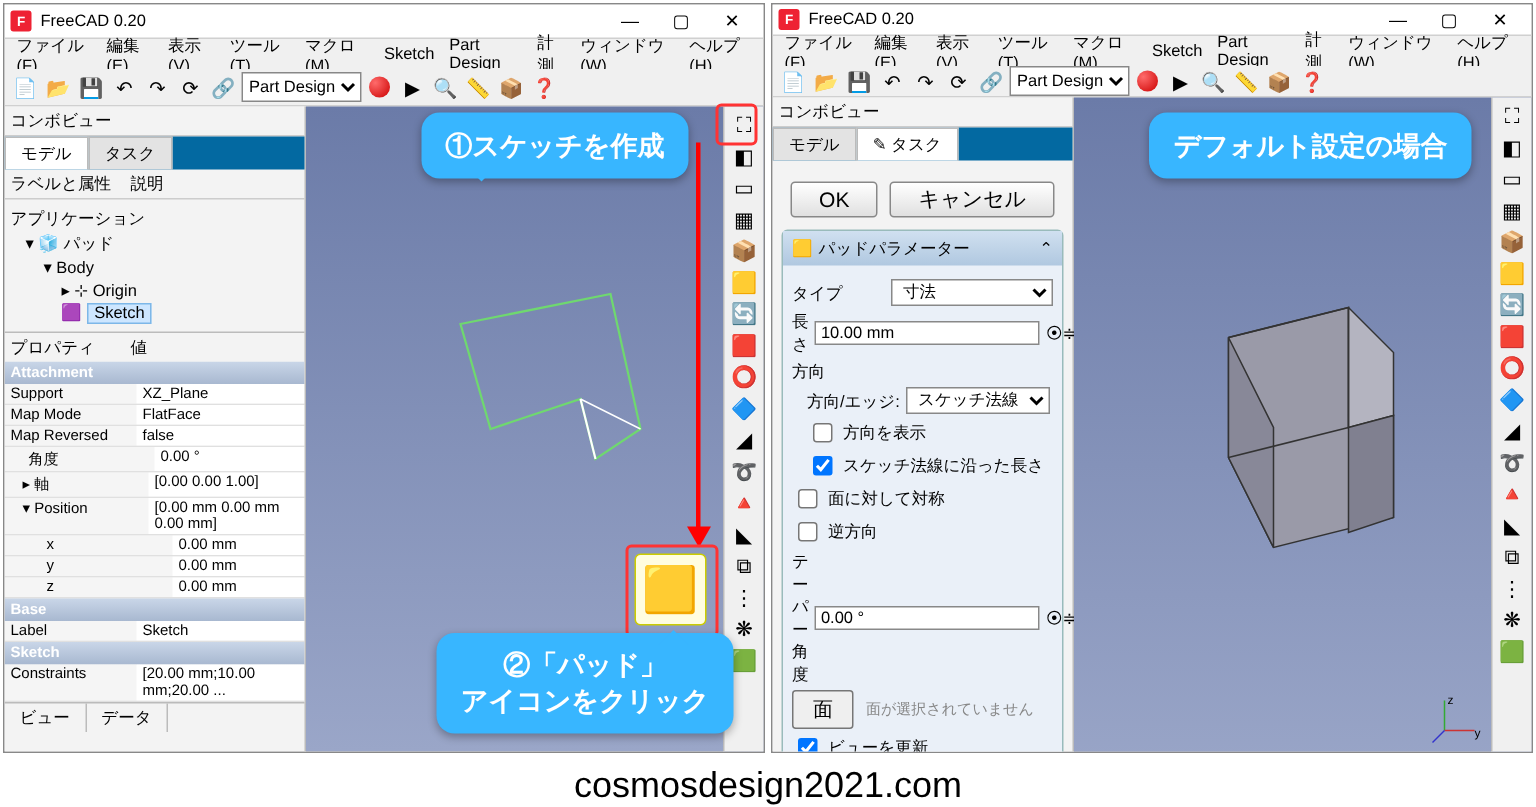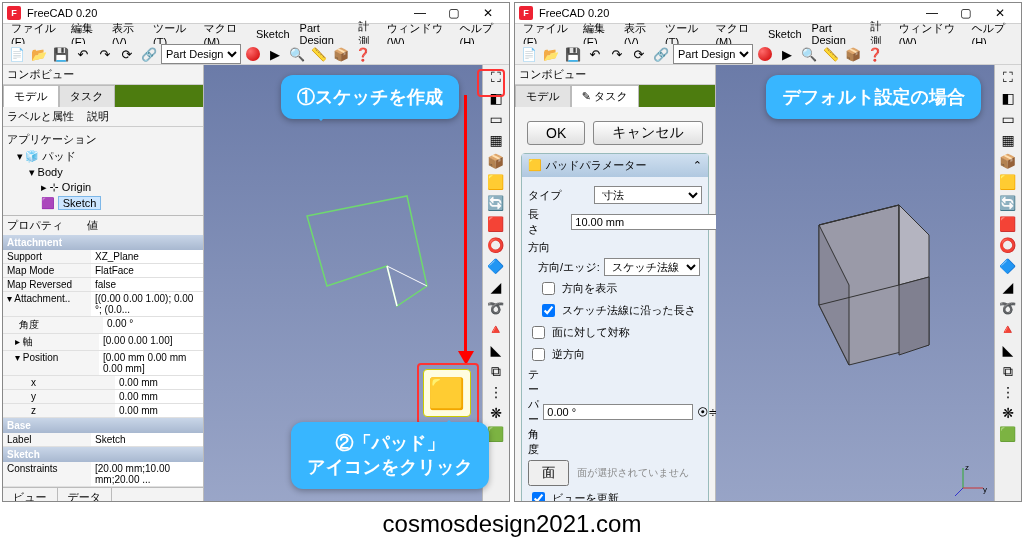--- a/index.html
+++ b/index.html
@@ -12,21 +12,21 @@
   .tctrl span{width:34px;height:20px;display:flex;align-items:center;justify-content:center;font-size:12px}
   .menubar{height:20px;display:flex;align-items:center;padding:0 4px;gap:2px;background:#f0f0f0}
   .menubar span{padding:2px 4px}
   .tb{height:24px;display:flex;align-items:center;padding:0 4px;gap:2px;background:#f0f0f0;border-bottom:1px solid #d0d0d0}
   .tb .ic{width:20px;height:20px;display:flex;align-items:center;justify-content:center;font-size:13px}
   .tb select{font-size:11px;height:20px;border:1px solid #888;background:#fff}
   .red-dot{width:14px;height:14px;border-radius:50%;background:radial-gradient(circle at 30% 30%,#ff6b6b,#c00)}
   .content{flex:1;display:flex;position:relative}
   .sidebar{width:200px;background:#f3f3f3;border-right:1px solid #bbb;display:flex;flex-direction:column}
   .combohead{padding:2px 4px;font-size:11px;border-bottom:1px solid #ccc}
-  .tabs{display:flex;background:#4d7c0f}
+  .tabs{display:flex;background:#0369a1}
   .tabs .tab{padding:3px 10px;border:1px solid #bbb;border-bottom:none;background:#fff;font-size:11px}
   .tabs .tab.inactive{background:#e3e3e3}
   .tree{padding:4px;font-size:11px}
   .tree .row{padding:1px 0}
   .tree .sel{background:#cde6ff;border:1px solid #7db7e8;display:inline-block;padding:0 4px}
   .props{border-top:1px solid #bbb}
   .props-head{display:flex;padding:2px 4px;font-weight:normal}
   .props-head span:first-child{width:80px}
   .ptable{font-size:10px;max-height:260px;overflow:hidden}
   .ptable .sec{background:linear-gradient(#c9d6e8,#a8b8d0);color:#fff;padding:2px 4px;font-weight:bold}
@@ -137,24 +137,20 @@
                 </div>
           <div class="prow">
                   <span class="k">Map Mode</span>
                   <span class="v">FlatFace</span>
                 </div>
           <div class="prow">
                   <span class="k">Map Reversed</span>
                   <span class="v">false</span>
                 </div>
           <div class="prow">
-                  <span class="k">▾ <span>Attachment..</span></span>
-                  <span class="v">[(0.00 0.00 1.00); 0.00 °; (0.0...</span>
-                </div>
-          <div class="prow">
                   <span class="k" style="padding-left:16px">角度</span>
                   <span class="v">0.00 °</span>
                 </div>
           <div class="prow">
                   <span class="k" style="padding-left:12px">▸ <span>軸</span></span>
                   <span class="v">[0.00 0.00 1.00]</span>
                 </div>
           <div class="prow">
                   <span class="k" style="padding-left:12px">▾ <span>Position</span></span>
                   <span class="v">[0.00 mm  0.00 mm  0.00 mm]</span>
@@ -286,21 +282,21 @@
                   <span>パッドパラメーター</span>
                   <span style="margin-left:auto">⌃</span>
                 </div>
           <div class="body">
             <div class="frow">
                     <span class="lbl">タイプ</span>
                     <select style="flex:1"><option>寸法</option></select>
                   </div>
             <div class="frow">
                     <span class="lbl">長さ</span>
-                    <input type="text" style="flex: 1 1 0%; margin-left: 28px;" value="10.00 mm">
+                    <input type="text" style="flex: 1 1 0%;" value="10.00 mm">
                     <span>⦿≑</span>
                   </div>
             <div class="frow">
                     <span>方向</span>
                   </div>
             <div class="frow" style="padding-left:10px">
                     <span class="lbl">方向/エッジ:</span>
                     <select><option>スケッチ法線</option></select>
                   </div>
             <div class="frow" style="padding-left:10px">

